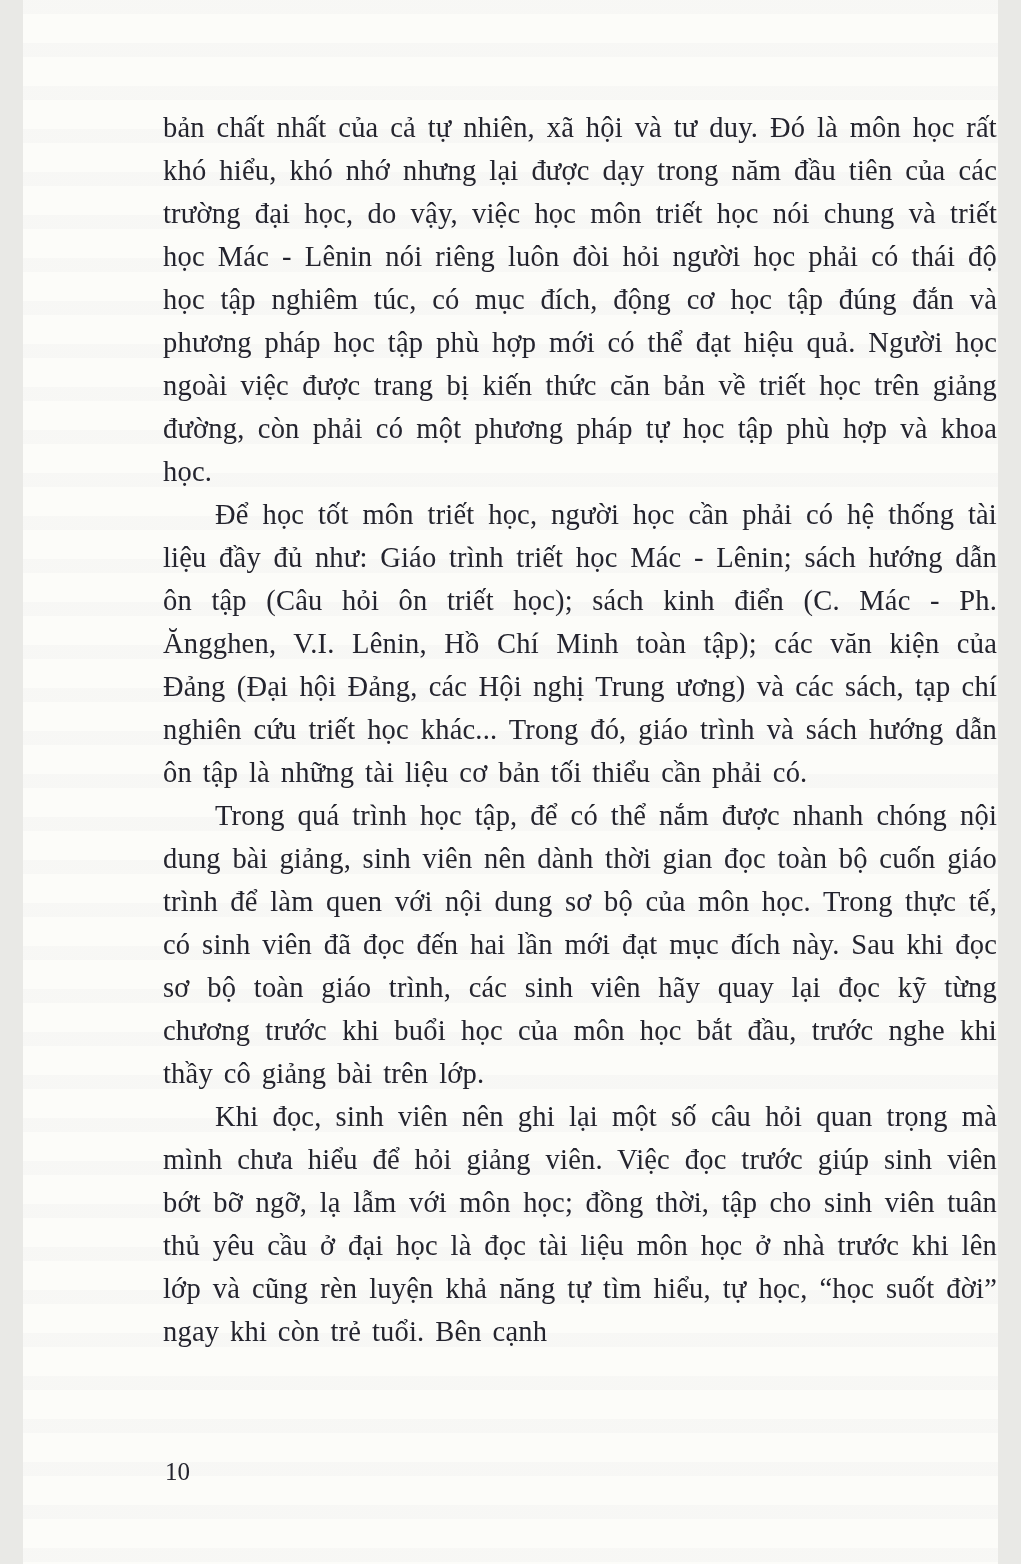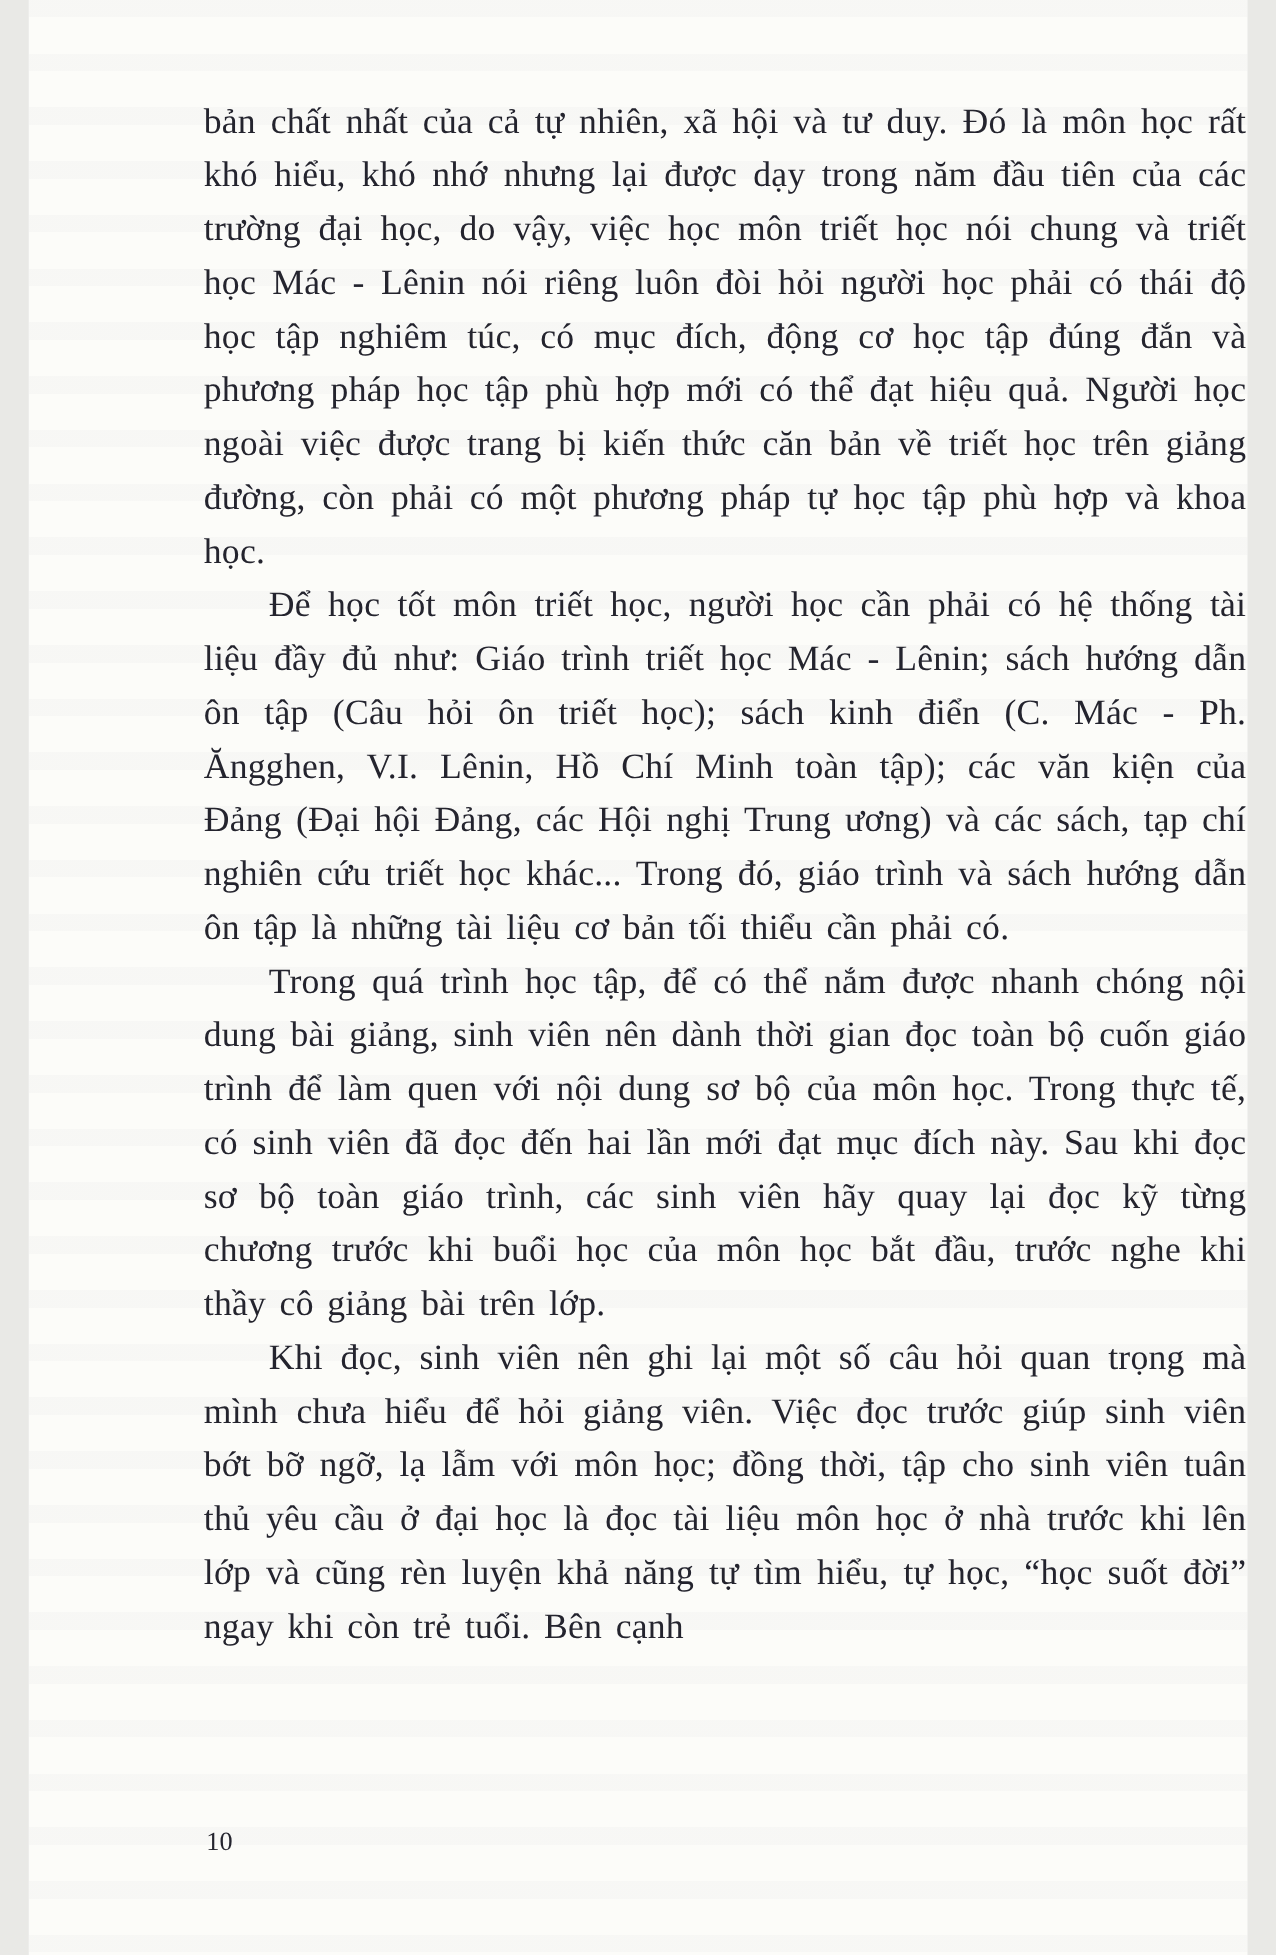--- a/index.html
+++ b/index.html
@@ -7,21 +7,21 @@
     padding: 0;
     background: #e9e9e6;
   }
   .page {
     position: relative;
     width: 975px;
     height: 1564px;
     margin: 0 auto;
     background: #fcfcf9;
     box-sizing: border-box;
-    padding: 76px 48px 0 140px;
+    padding: 106px 48px 0 140px;
     overflow: hidden;
   }
   
   .page::before {
     content: "";
     position: absolute;
     inset: 0;
     background:
       repeating-linear-gradient(
         to bottom,
@@ -48,21 +48,21 @@
     letter-spacing: 0.2px;
   }
   .para.no-indent {
     text-indent: 0;
   }
   .page-number {
     position: absolute;
     left: 142px;
     bottom: 78px;
     font-family: "Liberation Serif", "DejaVu Serif", serif;
-    font-size: 21px;
+    font-size: 25px;
     color: #24242e;
   }
 </style>
 </head>
 <body>
 
 <main class="page">
   <div class="text-block">
     <p class="para no-indent">bản chất nhất của cả tự nhiên, xã hội và tư duy. Đó là môn học rất khó hiểu, khó nhớ nhưng lại được dạy trong năm đầu tiên của các trường đại học, do vậy, việc học môn triết học nói chung và triết học Mác - Lênin nói riêng luôn đòi hỏi người học phải có thái độ học tập nghiêm túc, có mục đích, động cơ học tập đúng đắn và phương pháp học tập phù hợp mới có thể đạt hiệu quả. Người học ngoài việc được trang bị kiến thức căn bản về triết học trên giảng đường, còn phải có một phương pháp tự học tập phù hợp và khoa học.</p>
     <p class="para">Để học tốt môn triết học, người học cần phải có hệ thống tài liệu đầy đủ như: Giáo trình triết học Mác - Lênin; sách hướng dẫn ôn tập (Câu hỏi ôn triết học); sách kinh điển (C. Mác - Ph. Ăngghen, V.I. Lênin, Hồ Chí Minh toàn tập); các văn kiện của Đảng (Đại hội Đảng, các Hội nghị Trung ương) và các sách, tạp chí nghiên cứu triết học khác... Trong đó, giáo trình và sách hướng dẫn ôn tập là những tài liệu cơ bản tối thiểu cần phải có.</p>

